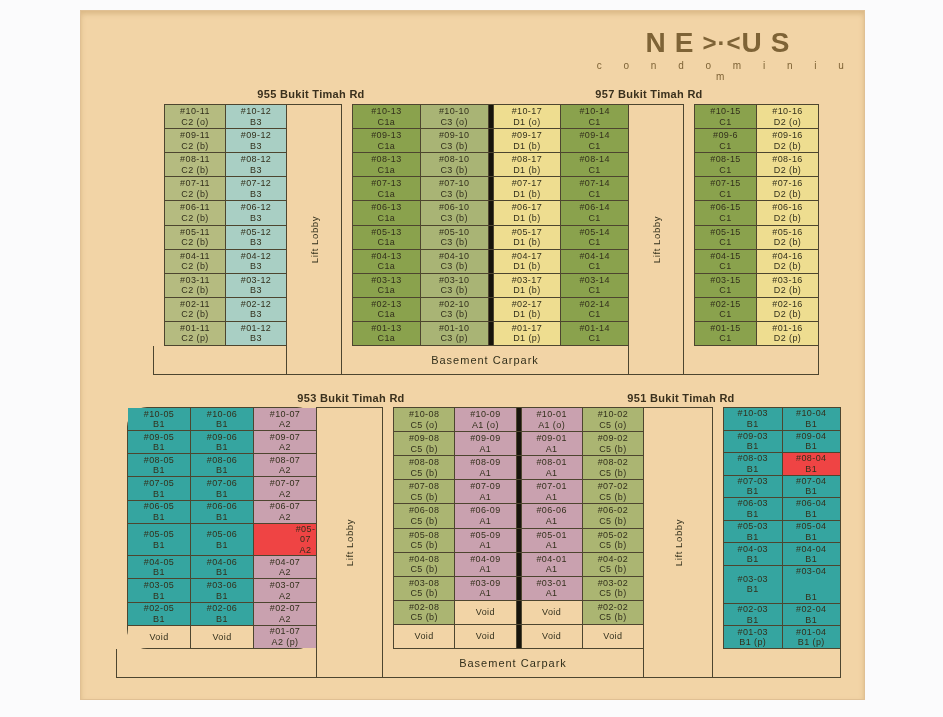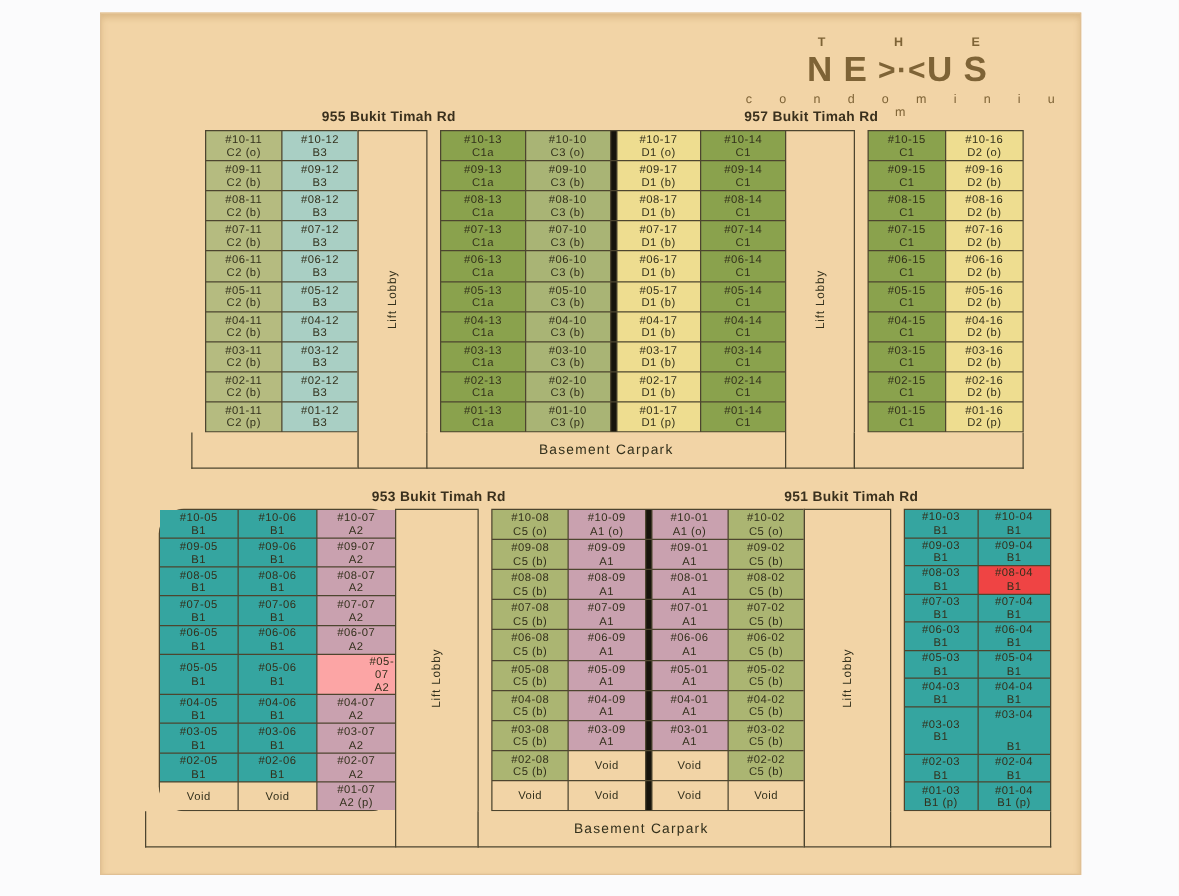--- a/index.html
+++ b/index.html
@@ -33,21 +33,20 @@
                 letter-spacing:.6px;color:#33301c;white-space:nowrap;}
 </style>
 </head>
 <body>
 
 <div class="screen">
   <div class="page">
 
 
     <div class="logo">
-      <span class="the">T H E</span>
       <span class="nexus"><span>NE</span><span class="xpart">&gt;·&lt;</span><span>US</span></span>
       <span class="sub">c o n d o m i n i u m</span>
     </div>
 
     <div class="road" style="left:120px;top:77px;">955 Bukit Timah Rd</div>
     <div class="road" style="left:458px;top:77px;">957 Bukit Timah Rd</div>
     <div class="road" style="left:160px;top:381px;">953 Bukit Timah Rd</div>
     <div class="road" style="left:490px;top:381px;">951 Bukit Timah Rd</div>
 
     <div class="block" style="left:72px;top:93px;width:134px;">
@@ -326,21 +325,21 @@
       <div class="rows" style="grid-template-columns: 1fr 1fr; grid-template-rows: repeat(10, 1fr);">
           <div class="cell" style="background: rgb(138, 162, 77);">
             <span>#10-15</span>
             <span>C1</span>
           </div>
           <div class="cell" style="background: rgb(238, 221, 144);">
             <span>#10-16</span>
             <span>D2 (o)</span>
           </div>
           <div class="cell" style="background: rgb(138, 162, 77);">
-            <span>#09-15</span>
+            <span>#09-6</span>
             <span>C1</span>
           </div>
           <div class="cell" style="background: rgb(238, 221, 144);">
             <span>#09-16</span>
             <span>D2 (b)</span>
           </div>
           <div class="cell" style="background: rgb(138, 162, 77);">
             <span>#08-15</span>
             <span>C1</span>
           </div>
@@ -471,21 +470,21 @@
             <span>A2</span>
           </div>
           <div class="cell" style="background: rgb(53, 165, 160);">
             <span>#05-05</span>
             <span>B1</span>
           </div>
           <div class="cell" style="background: rgb(53, 165, 160);">
             <span>#05-06</span>
             <span>B1</span>
           </div>
-          <div class="cell" style="background: #fca5a5; padding-left: 41px;">
+          <div class="cell" style="background: #ef4444; padding-left: 41px;">
             <span>#05-07</span>
             <span>A2</span>
           </div>
           <div class="cell" style="background: rgb(53, 165, 160);">
             <span>#04-05</span>
             <span>B1</span>
           </div>
           <div class="cell" style="background: rgb(53, 165, 160);">
             <span>#04-06</span>
             <span>B1</span>

